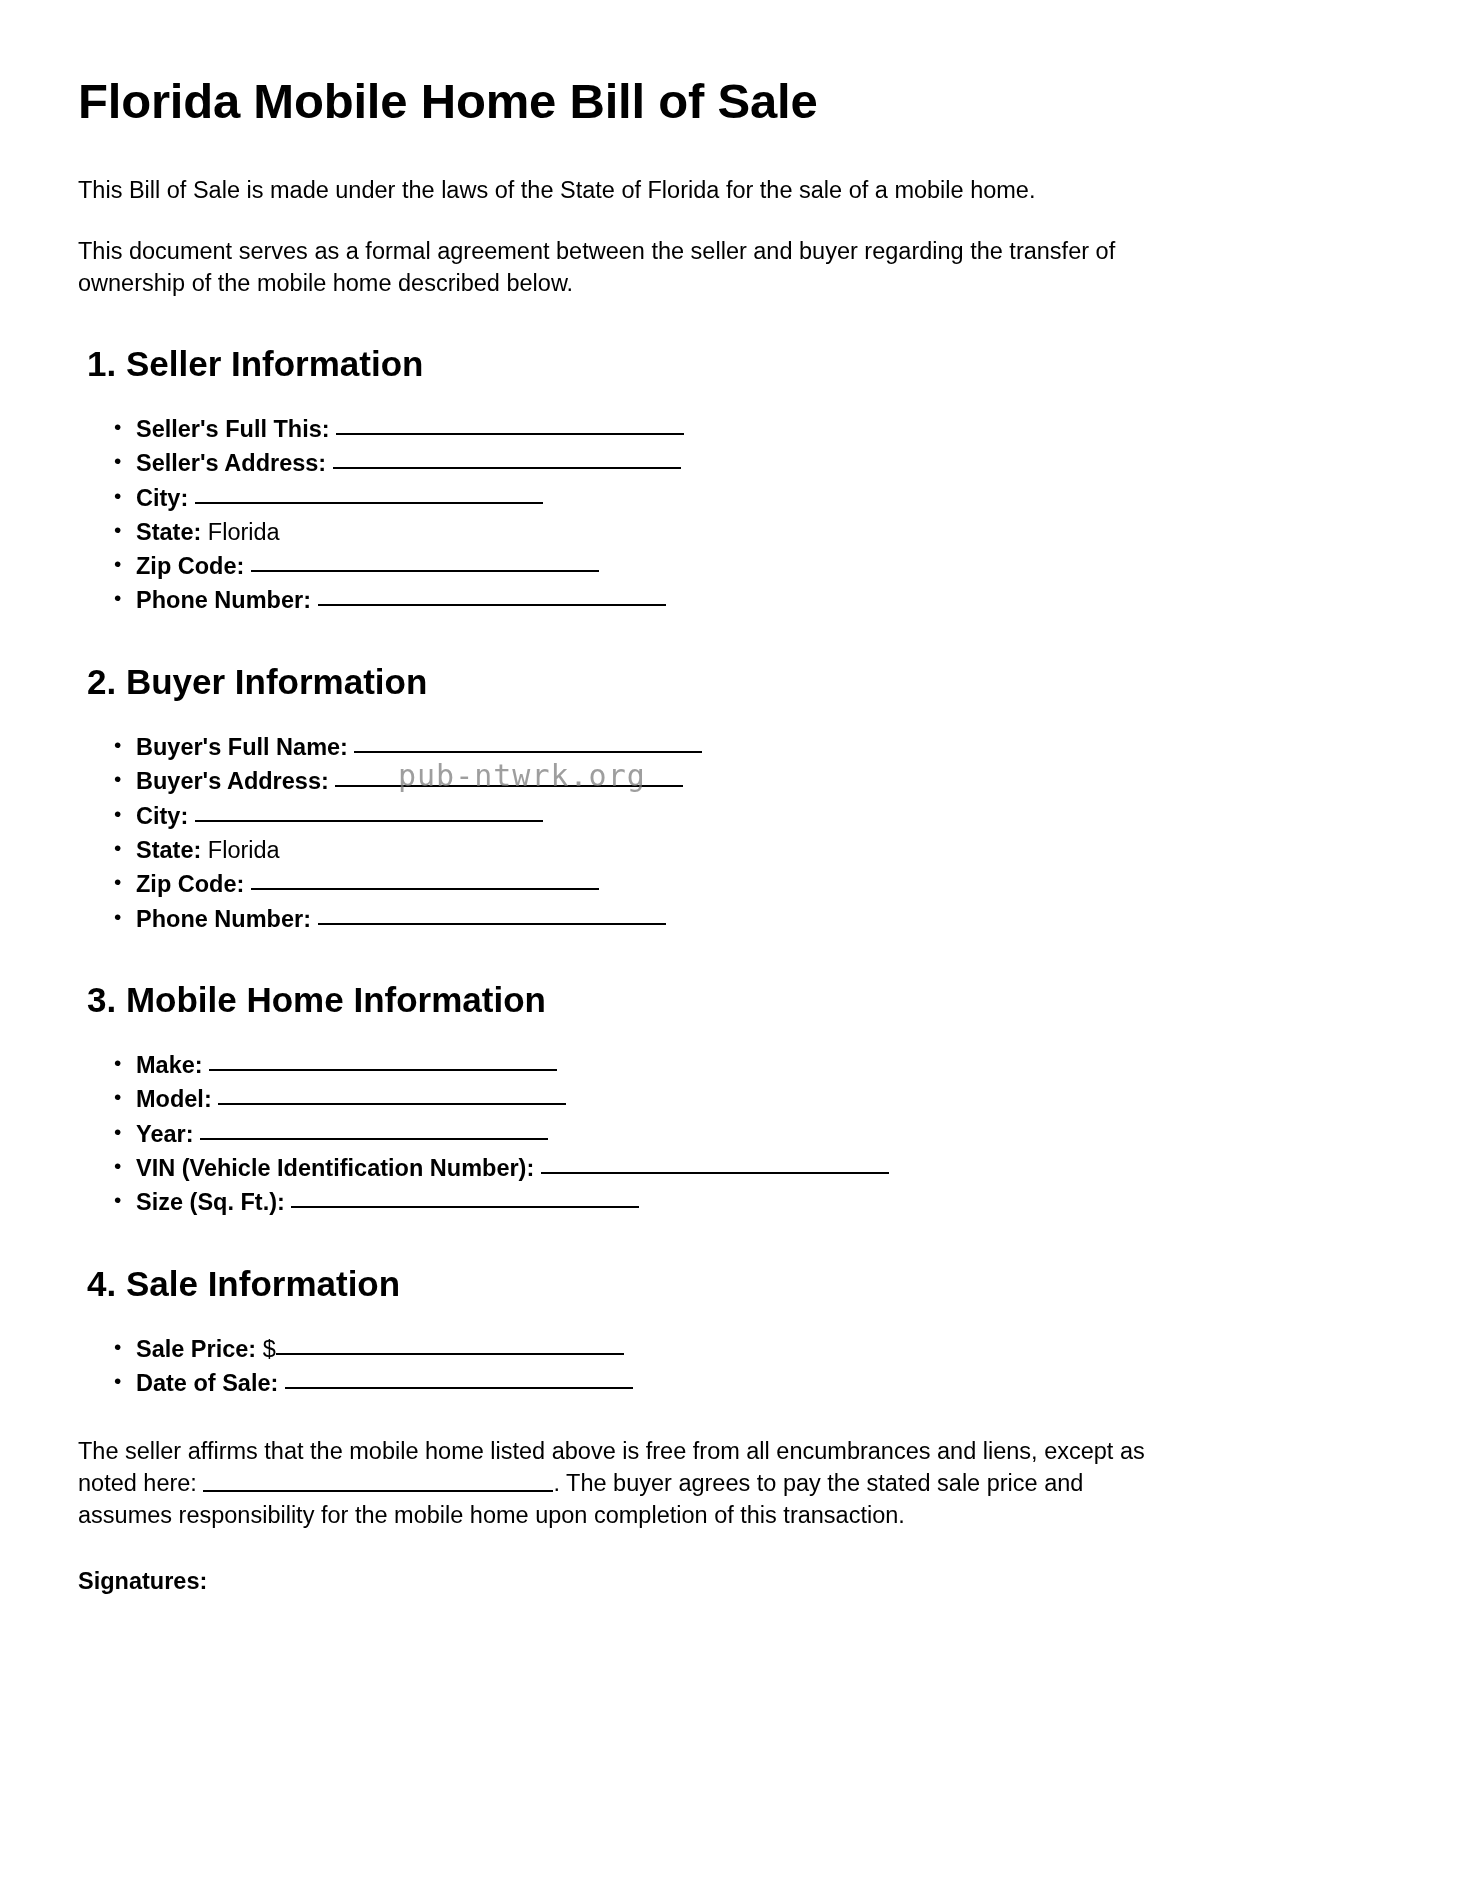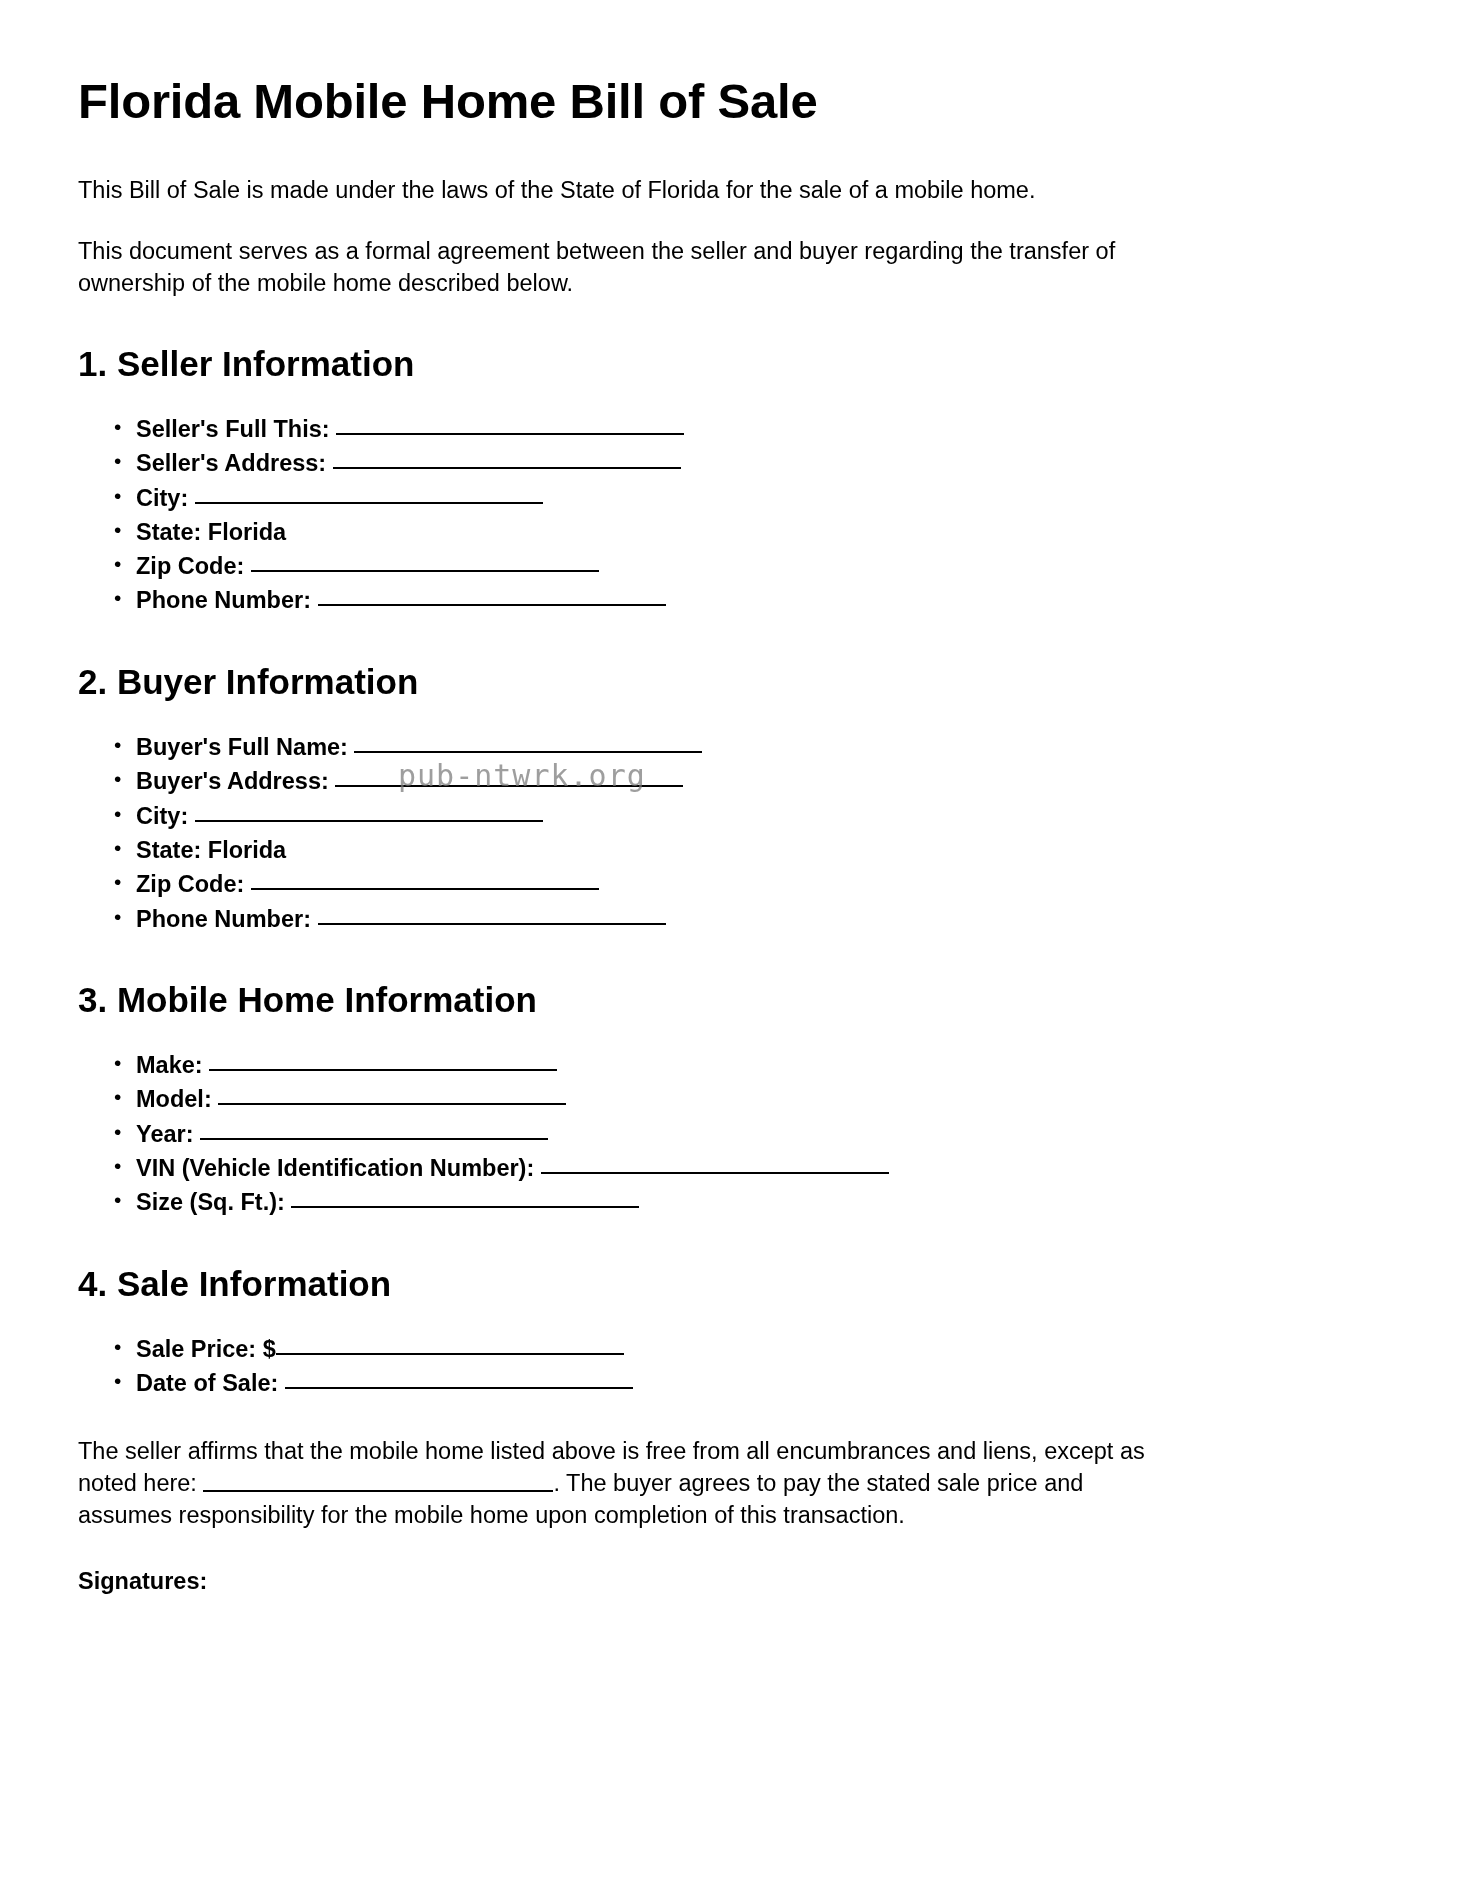--- a/index.html
+++ b/index.html
@@ -31,21 +31,21 @@
   }
   p.para {
     font-size: 23.5px;
     line-height: 1.36;
     margin: 4px 0 29px 0;
     max-width: 1090px;
   }
   h2.section-title {
     font-size: 35px;
     font-weight: bold;
-    margin: 44px 0 28px 0;
+    margin: 44px 0 28px 9px;
     line-height: 1.15;
   }
   ul.fields {
     list-style: none;
     margin: 0 0 0 0;
     padding: 0;
   }
   ul.fields li {
     position: relative;
     font-size: 23.5px;
@@ -57,21 +57,21 @@
     content: "\2022";
     position: absolute;
     left: 36px;
     top: 0;
     font-size: 21px;
   }
   .lbl {
     font-weight: bold;
   }
   .plain {
-    font-weight: bold;
+    font-weight: normal;
   }
   .blank {
     display: inline-block;
     border-bottom: 2px solid #000;
     vertical-align: 2px;
     height: 20px;
   }
   .blank.w-std { width: 348px; }
   .blank.w-city { width: 348px; }
   .blank.w-mh   { width: 348px; }

